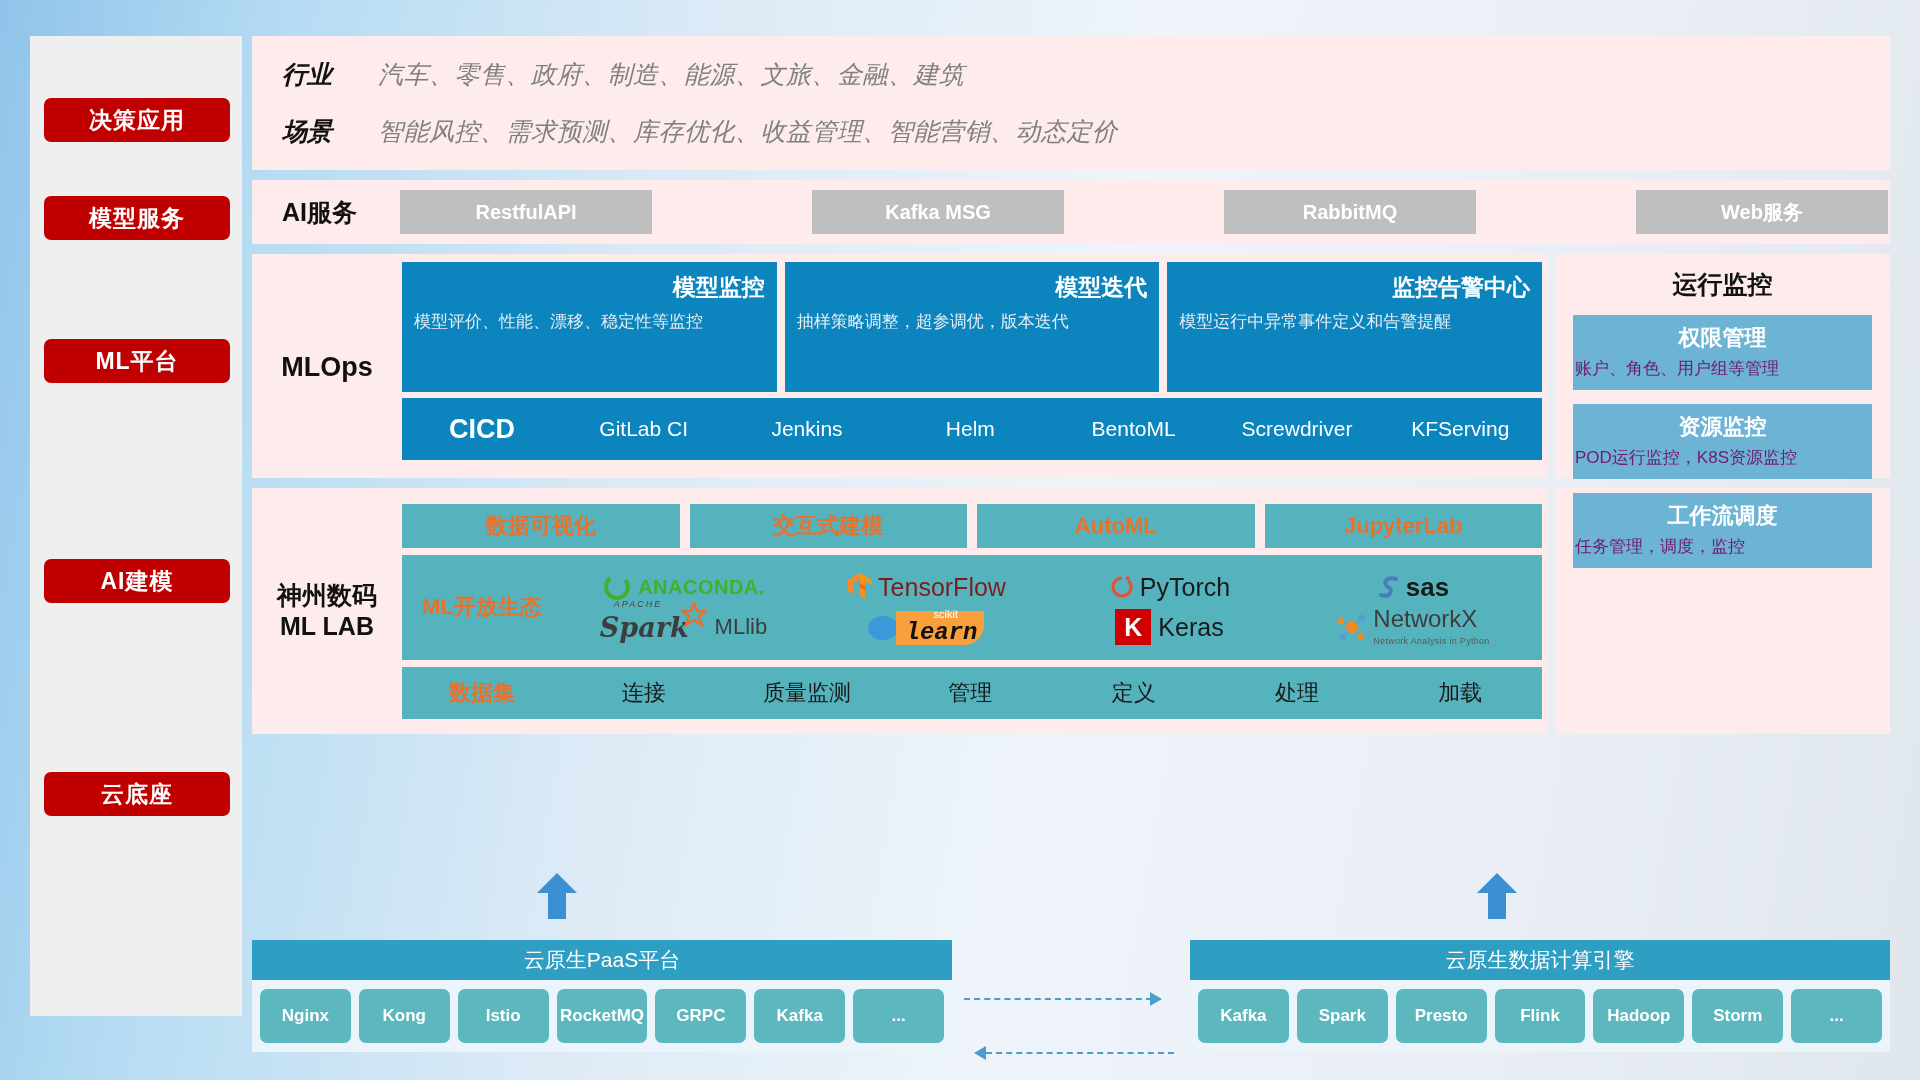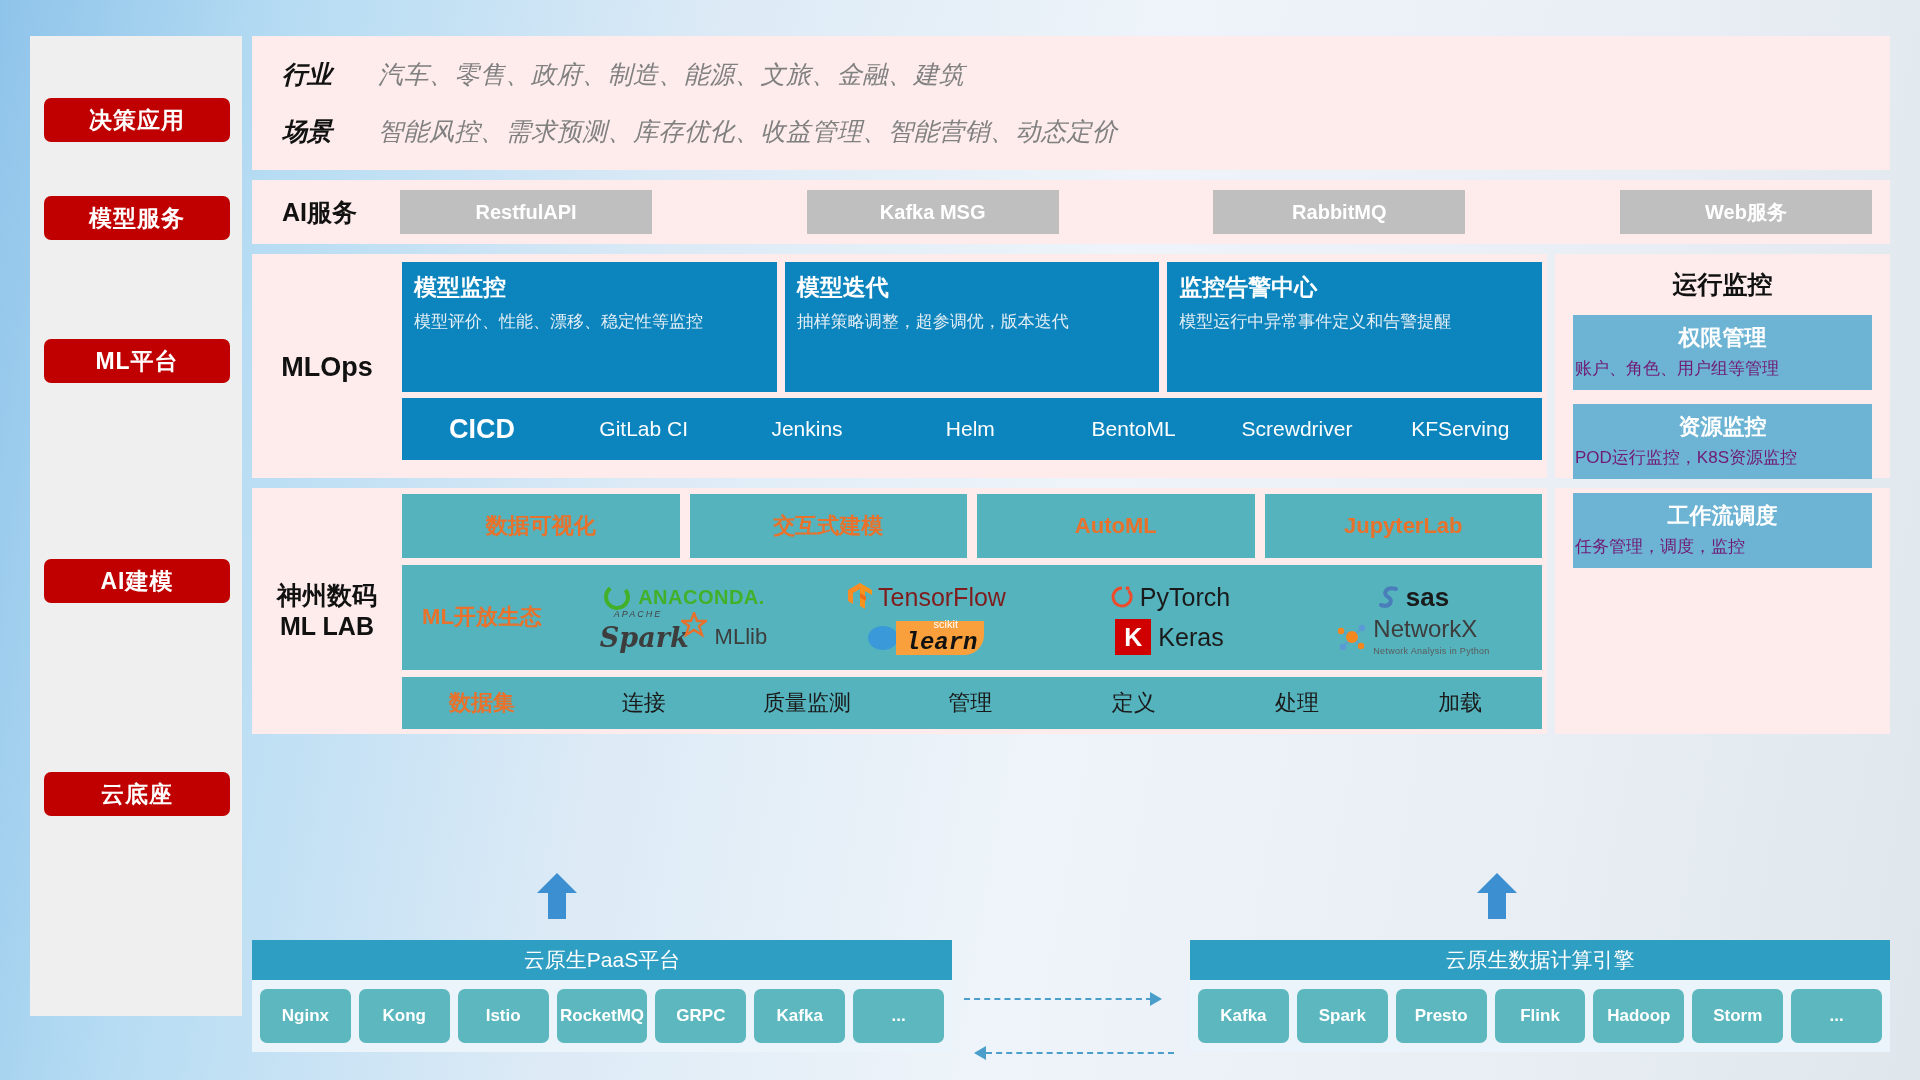--- a/index.html
+++ b/index.html
@@ -36,35 +36,35 @@
   
   #band-app { height: 134px; display: flex; align-items: center; padding-left: 30px; }
   .rowlabel { font-size: 25px; font-weight: bold; color: #111; width: 96px; flex: none; }
   .rowtext { font-size: 25px; color: #808080; letter-spacing: .5px; }
   .app-lines { display: flex; flex-direction: column; gap: 24px; }
   .app-line { display: flex; align-items: center; font-style: italic; }
 
   
   #band-svc { height: 64px; display: flex; align-items: center; padding-left: 30px; }
   #band-svc .rowlabel { font-size: 25px; width: 118px; }
-  .svc-items { display: flex; flex: 1; justify-content: space-between; padding-right: 18px; }
+  .svc-items { display: flex; flex: 1; justify-content: space-between; padding-right: 2px; }
   .svc-chip {
     width: 252px; height: 44px; background: #bfbfbf;
     display: flex; align-items: center; justify-content: center;
     color: #ffffff; font-size: 20px; font-weight: bold;
   }
 
   
   #band-ml { display: flex; height: 224px; }
   #ml-left { width: 1295px; background: #fdeceb; display: flex; padding: 8px 0 6px 0; }
   #ml-left .rowlabel { font-size: 27px; width: 150px; display: flex; align-items: center; justify-content: center; }
   .ml-right-col { flex: 1; display: flex; flex-direction: column; gap: 6px; padding-right: 5px; }
   .mlops-cards { display: flex; gap: 8px; height: 130px; }
   .mlops-card { flex: 1; background: #0c84bd; padding: 10px 12px 6px; overflow: hidden; }
-  .mlops-title { color: #fff; font-size: 23px; font-weight: bold; text-align: left; margin-bottom: 8px; }
+  .mlops-title { color: #fff; font-size: 23px; font-weight: bold; text-align: right; margin-bottom: 8px; }
   .mlops-desc { color: #e3eef5; font-size: 17px; line-height: 1.35; }
   .cicd { background: #0c84bd; height: 62px; display: flex; align-items: center; overflow: hidden; }
   .cicd-title { color: #fff; font-size: 27px; font-weight: bold; width: 160px; text-align: center; flex: none; }
   .cicd-items { display: flex; flex: 1; }
   .cicd-item { flex: 1; color: #fff; font-size: 21px; text-align: center; line-height: 1.25; }
 
   #ml-spacer { width: 8px; }
   #monitor {
     width: 335px; background: #fdeceb; position: relative;
   }
@@ -76,21 +76,21 @@
   .mon-desc { color: #701a75; font-size: 17px; line-height: 1.3; }
 
   
   #band-ai { display: flex; height: 246px; margin-top: 0; }
   #ai-left { width: 1295px; background: #fdeceb; display: flex; align-items: center; padding: 6px 0; }
   #ai-left .rowlabel {
     width: 150px; font-size: 25px; line-height: 1.25; text-align: center;
     display: flex; align-items: center; justify-content: center;
   }
   .ai-col { flex: 1; display: flex; flex-direction: column; gap: 7px; padding-right: 5px; }
-  .ai-tabs { display: flex; gap: 10px; height: 64px; text-align: center; }
+  .ai-tabs { display: flex; gap: 10px; height: 44px; text-align: center; }
   .ai-tab {
     flex: 1; background: #55b3bd; display: flex; align-items: center; justify-content: center;
     color: #e8722c; font-size: 22px; font-weight: bold;
   }
   .eco {
     background: #55b3bd; height: 105px; display: flex; align-items: center;
   }
   .eco-label { width: 160px; flex: none; text-align: center; color: #e8722c; font-size: 22px; font-weight: bold; }
   .eco-logos { flex: 1; display: grid; grid-template-columns: repeat(4,1fr); grid-template-rows: 1fr 1fr; align-items: center; justify-items: center; padding-right: 8px; }
   .ds { background: #55b3bd; height: 52px; display: flex; align-items: center; }

